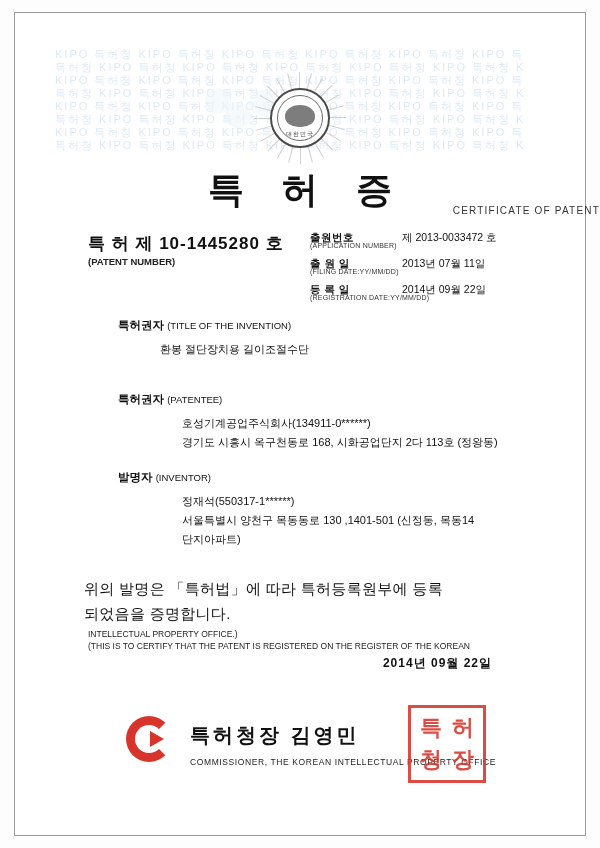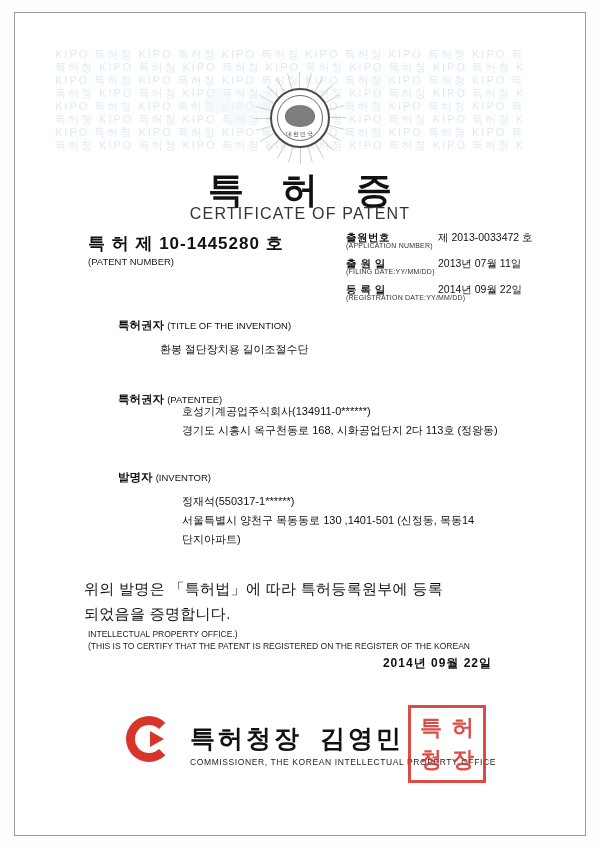--- a/index.html
+++ b/index.html
@@ -140,51 +140,51 @@
     font-size: 36px;
     font-weight: bold;
     letter-spacing: 14px;
     text-indent: 14px;
     color: #111;
   }
   .title-en {
     position: absolute;
     left: 0; right: 0;
     top: 205px;
-    text-align: center;
-    font-size: 16px;
+    text-align: right;
+    font-size: 10px;
     letter-spacing: 1.2px;
     color: #333;
   }
 
   
   .patno-ko {
     position: absolute;
     left: 88px;
     top: 232px;
     font-size: 17px;
     font-weight: bold;
     letter-spacing: 1px;
   }
   .patno-en {
     position: absolute;
     left: 88px;
     top: 256px;
     font-size: 9.5px;
     color: #222;
+    font-weight: bold;
   }
 
   
   .meta {
     position: absolute;
     left: 310px;
     top: 231px;
     width: 250px;
     font-size: 9.5px;
-    margin-left: 36px;
   }
   .meta-row {
     position: relative;
     height: 26px;
   }
   .meta-label-ko {
     position: absolute;
     left: 0;
     top: 0;
     font-size: 10.5px;
@@ -222,24 +222,24 @@
     text-align: center;
   }
   .section-body {
     position: absolute;
     font-size: 11px;
     color: #111;
     line-height: 19px;
   }
 
   .sec-title-head { left: 118px; top: 318px; }
-  .sec-title-body { left: 160px; top: 340px; font-family: Liberation Serif, serif; }
+  .sec-title-body { left: 160px; top: 340px; }
 
   .sec-patentee-head { left: 118px; top: 392px; }
-  .sec-patentee-body { left: 182px; top: 402px; width: 380px; }
+  .sec-patentee-body { left: 182px; top: 414px; width: 380px; }
 
   .sec-inventor-head { left: 118px; top: 470px; }
   .sec-inventor-body { left: 182px; top: 492px; width: 370px; }
 
   
   .certify-ko {
     position: absolute;
     left: 84px;
     top: 576px;
     width: 440px;
@@ -290,24 +290,23 @@
     top: 15px;
     width: 0; height: 0;
     border-top: 8px solid transparent;
     border-bottom: 8px solid transparent;
     border-left: 14px solid #d7352b;
   }
   .sig-ko {
     position: absolute;
     left: 190px;
     top: 722px;
-    font-size: 25px;
+    font-size: 20px;
     font-weight: bold;
     letter-spacing: 3px;
-    font-family: Liberation Mono, monospace;
   }
   .sig-en {
     position: absolute;
     left: 190px;
     top: 757px;
     font-size: 8.5px;
     letter-spacing: 0.6px;
     color: #222;
   }
 

